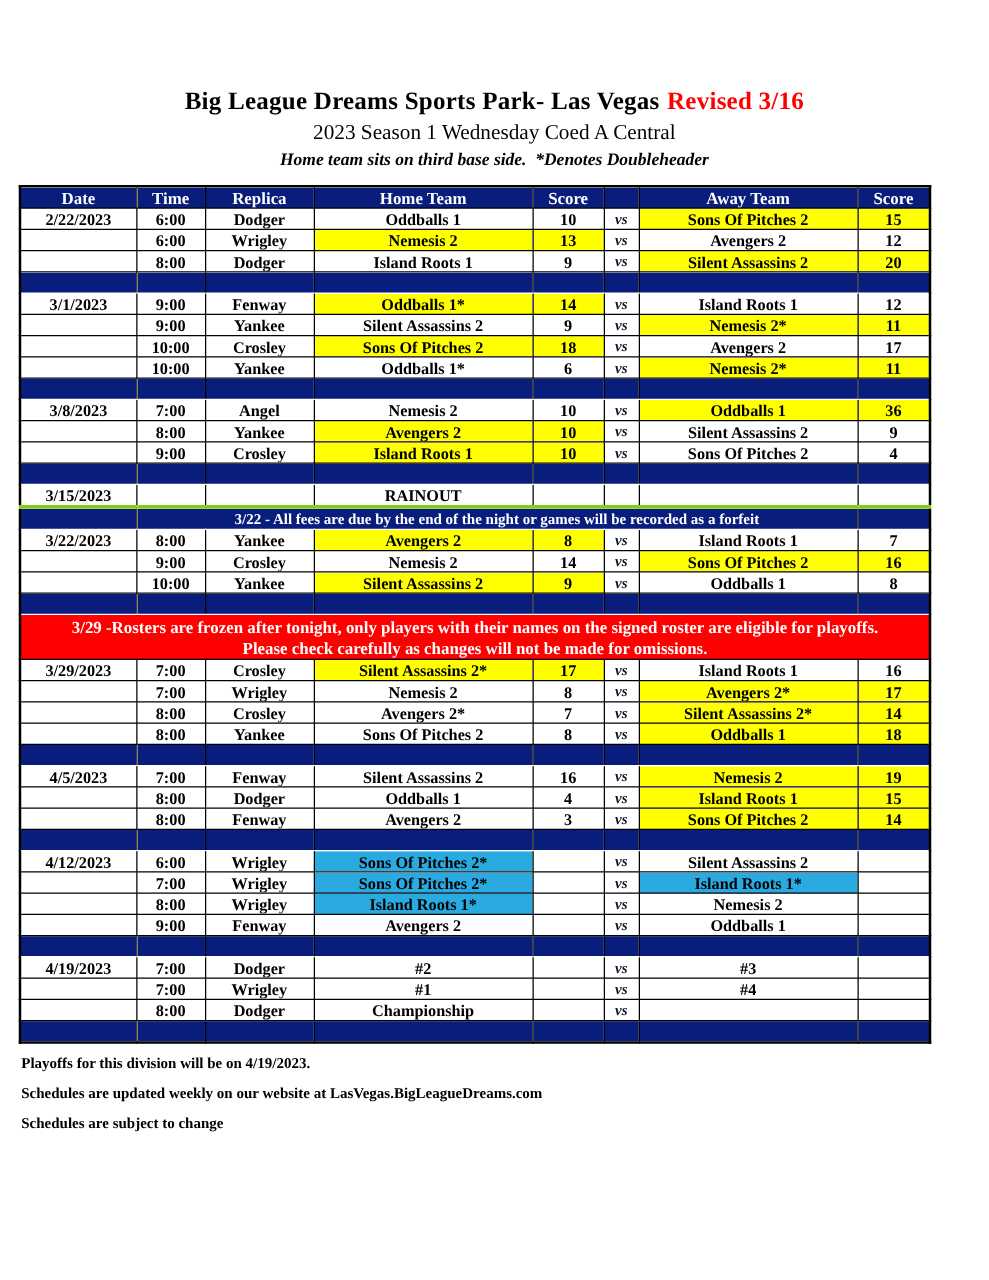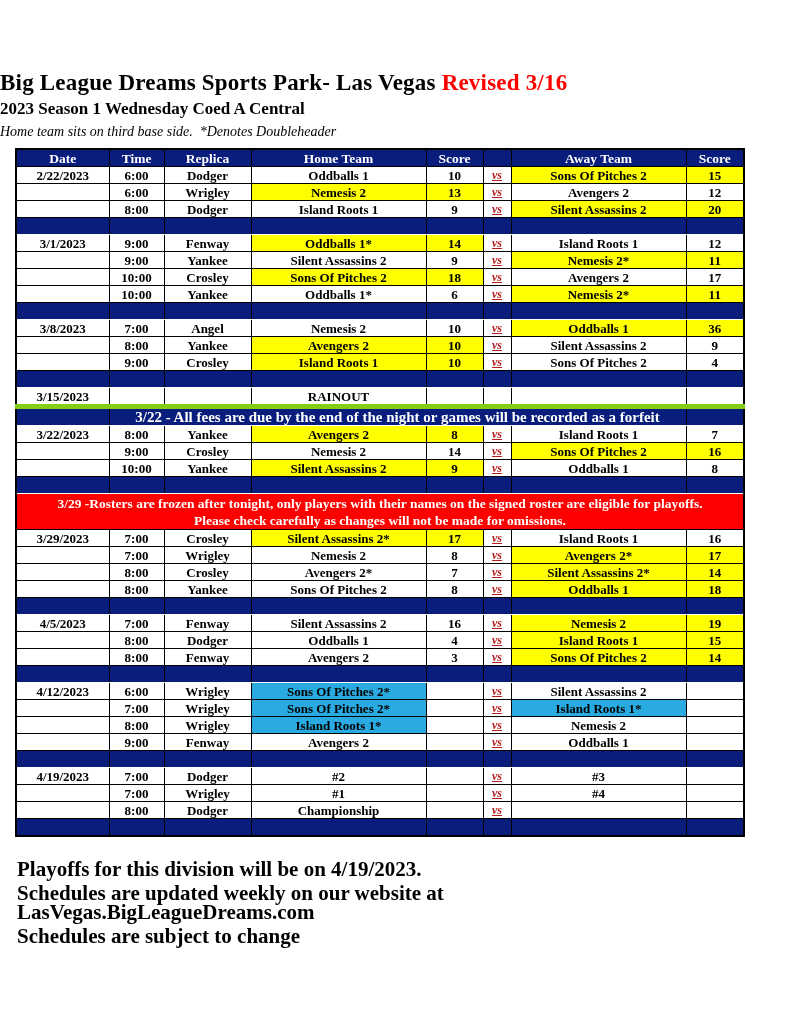--- a/index.html
+++ b/index.html
@@ -1,40 +1,40 @@
 <!DOCTYPE html>
 <html style="--navy: #081d7c; --yellow: #ffff00; --cyan: #29abe2; --red: #fe0000;"><head>
 <meta charset="utf-8">
 <style>
   html,body{margin:0;padding:0;background:#fff;}
   .page{
     position:relative;width:791px;height:1024px;background:#fff;
     font-family:"Liberation Serif",serif;font-weight:bold;color:#000;overflow:hidden;
   }
-  .title{margin:0;padding-top:70px;text-align:left;font-size:23px;font-weight:bold;letter-spacing:.2px;}
+  .title{margin:0;padding-top:70px;text-align:center;font-size:20px;font-weight:bold;letter-spacing:.2px;}
   .title .revised{color:var(--red);margin-left:6px;}
-  .season{text-align:left;font-size:17px;font-weight:bold;margin-top:3px;}
-  .note{text-align:left;font-size:14px;font-weight:normal;font-style:italic;margin-top:5px;white-space:pre;}
+  .season{text-align:center;font-size:17px;font-weight:normal;margin-top:3px;}
+  .note{text-align:center;font-size:14px;font-weight:bold;font-style:italic;margin-top:5px;white-space:pre;}
   table.sched{
     position:absolute;left:15px;top:148px;width:728px;
     border-collapse:collapse;table-layout:fixed;border:2px solid #000;padding-left:21px;
   }
   .sched th,.sched td{
     border:1px solid #000;height:16px;padding:0 2px;line-height:15px;
     font-size:13px;font-weight:bold;text-align:center;vertical-align:middle;
     overflow:hidden;white-space:nowrap;
   }
   .sched thead th{background:var(--navy);color:#fff;font-size:13.5px;}
   td.y{background:var(--yellow);}
   td.c{background:var(--cyan);}
   tr.sep td{background:var(--navy);border-top:1px solid #fff;border-bottom:1px solid #fff;}
-  td.vs{font-style:italic;font-size:12px;color:#b91c1c;padding:0;text-decoration:underline;}
-  tr.nb td{background:var(--navy);color:#fff;font-size:15px;border-top:5px solid #84cc16;border-bottom:1px solid #fff;}
+  td.vs{font-style:italic;font-size:12px;color:#0f172a;padding:0;}
+  tr.nb td{background:var(--navy);color:#fff;font-size:12px;border-top:3px solid #84cc16;border-bottom:1px solid #fff;}
   tr.nr td{background:var(--red);color:#fff;font-size:13.5px;height:35px;line-height:17px;white-space:normal;}
-  .footer{position:absolute;left:15px;top:860px;width:724px;font-size:21px;font-weight:bold;}
+  .footer{position:absolute;left:15px;top:841px;width:724px;font-size:12px;font-weight:bold;}
   .footer .line{display:block;margin-bottom:5px;line-height:19px;padding-left:2px;}
   .footer .hl{background:var(--yellow);}
 </style>
 </head>
 <body>
 
 <div class="page">
   <div class="title">
     <span>Big League Dreams Sports Park- Las Vegas</span><span class="revised">Revised 3/16</span>
   </div>

